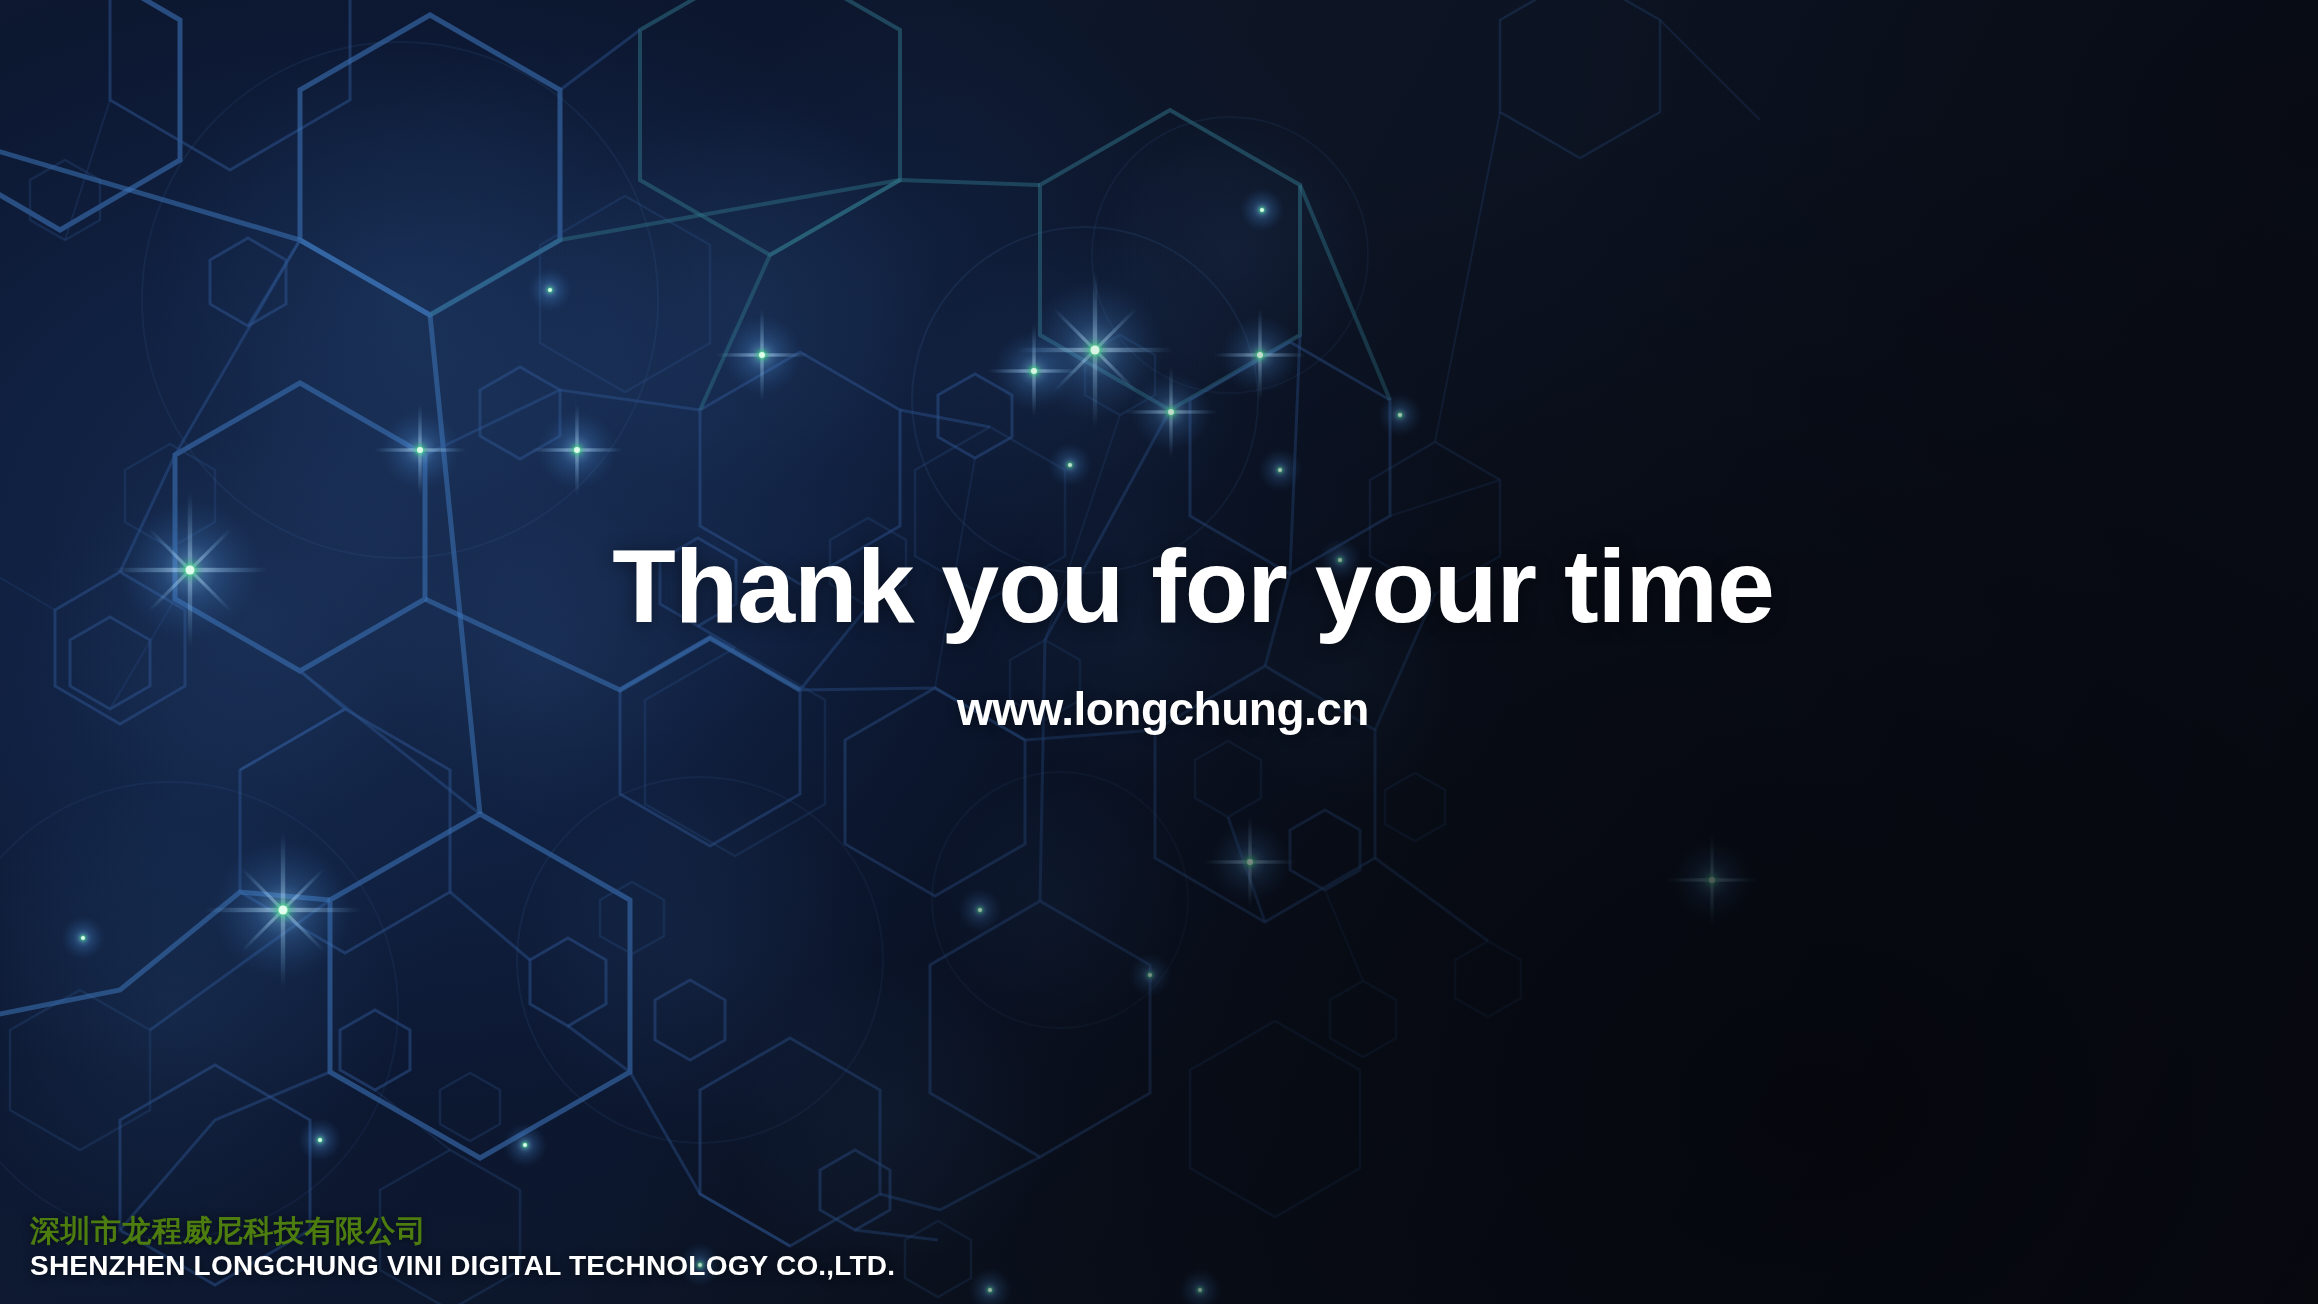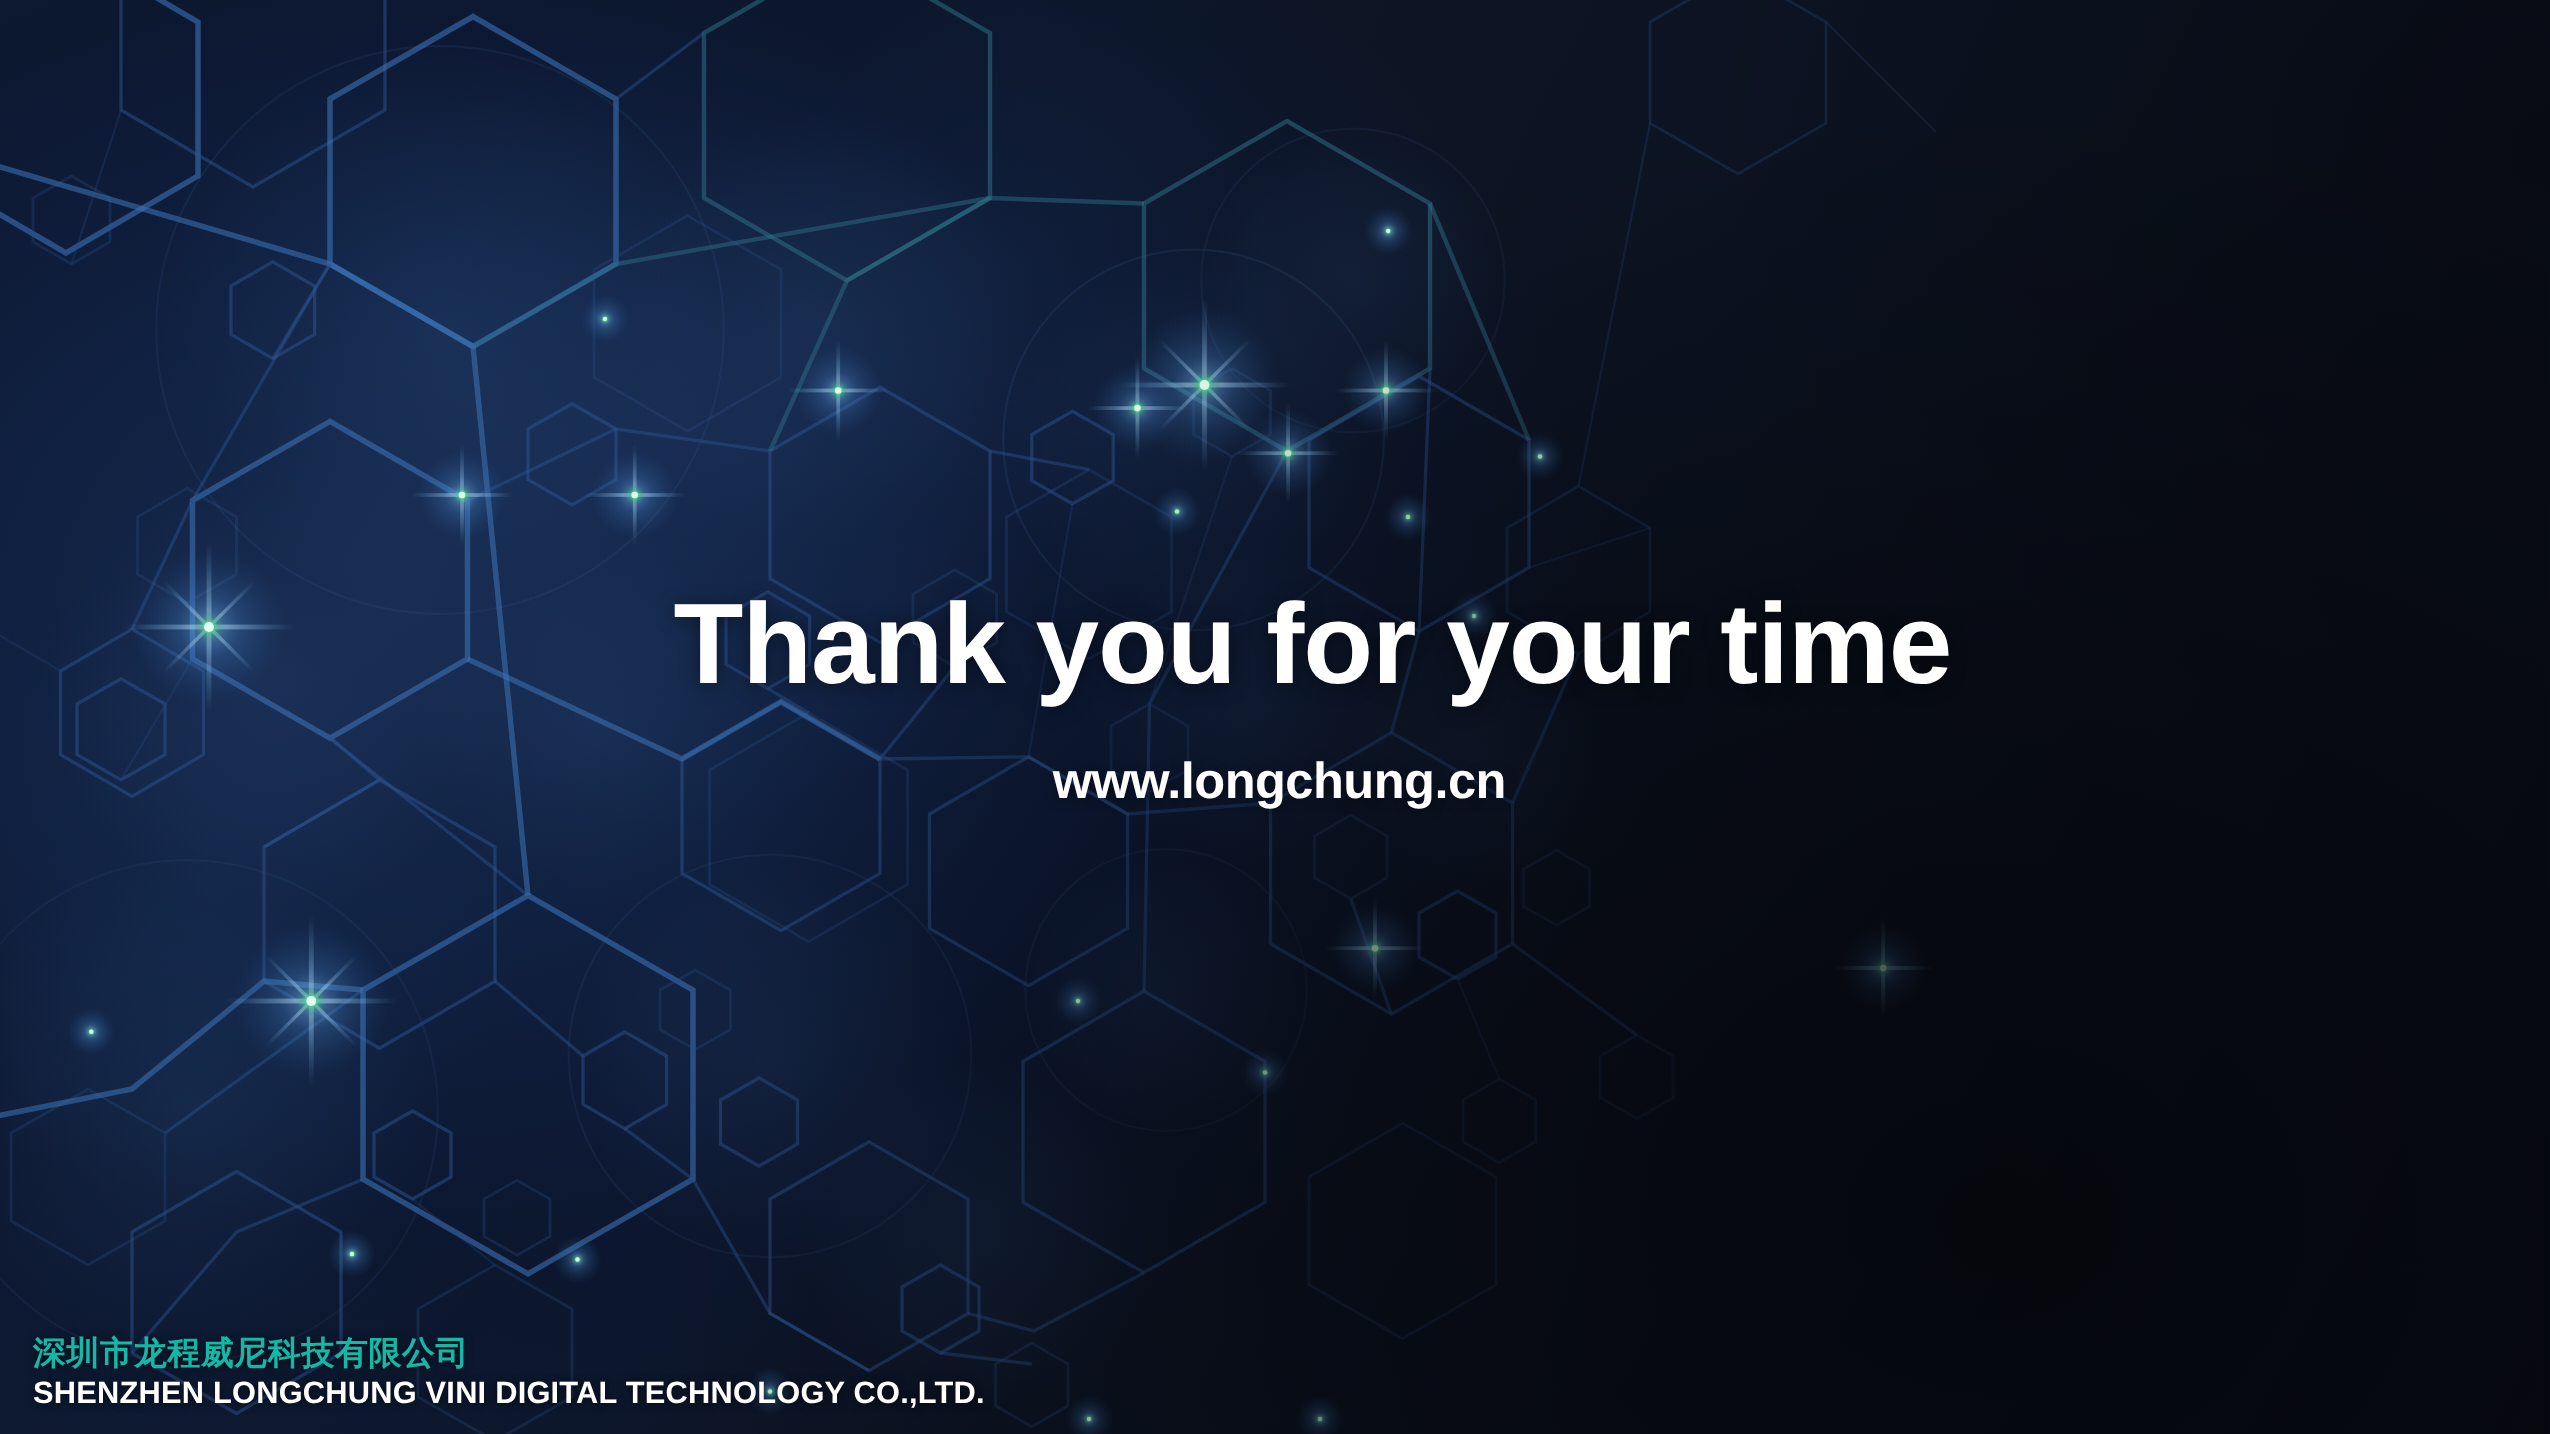--- a/index.html
+++ b/index.html
@@ -79,21 +79,21 @@
     line-height: 1.0;
     white-space: nowrap;
     text-shadow: 0 2px 12px rgba(0,0,0,0.4);
   }
   #footer {
     position: absolute;
     left: 30px;
     bottom: 22px;
   }
   #footer-cn {
-    color: #14b8a6;
+    color: #4d7c0f;
     font-size: 30px;
     font-weight: bold;
     line-height: 1.12;
     letter-spacing: 0.5px;
     white-space: nowrap;
     text-shadow: 0 1px 8px rgba(0,0,0,0.6);
   }
   #footer-en {
     color: #ffffff;
     font-size: 28px;

